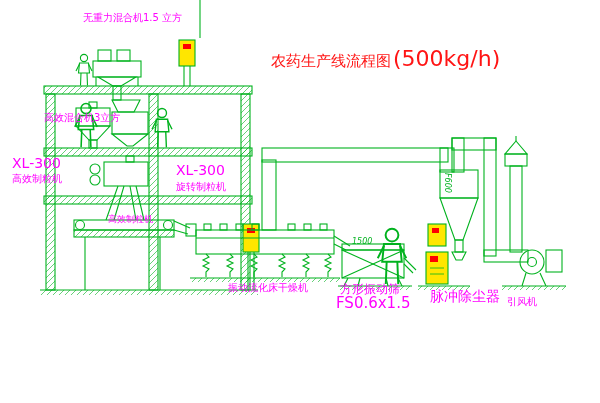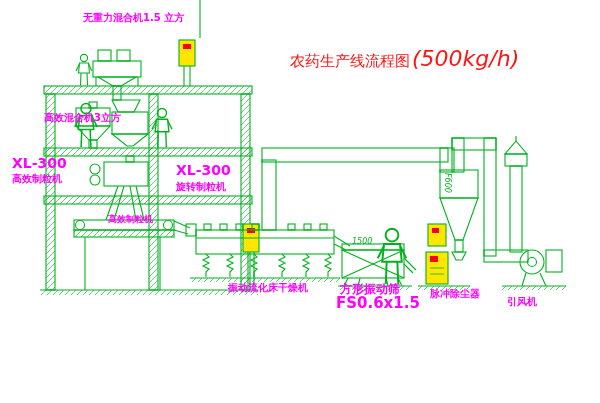--- a/index.html
+++ b/index.html
@@ -3,25 +3,25 @@
 <meta charset="utf-8">
 <style>
   body{margin:0;background:#ffffff;}
   .canvas{position:relative;width:600px;height:403px;background:#ffffff;overflow:hidden;
           font-family:"DejaVu Sans","Liberation Sans",sans-serif;}
   svg{position:absolute;left:0;top:0;}
   .ln{fill:none;stroke:#00B21E;stroke-width:1.1;}
   .thin{fill:none;stroke:#00B21E;stroke-width:0.8;}
   .yel{fill:#FFE600;stroke:#00B21E;stroke-width:1.1;}
   .redbtn{fill:#FF0000;stroke:none;}
-  .lbl{position:absolute;line-height:1;white-space:nowrap;color:#FF00FF;font-weight:bold;}
+  .lbl{position:absolute;line-height:1;white-space:nowrap;color:#FF00FF;}
   .glbl{position:absolute;line-height:1;white-space:nowrap;color:#00B21E;font-style:italic;}
-  .title{position:absolute;left:290px;top:46px;display:flex;align-items:flex-end;gap:2px;color:#FF1414;justify-content:center;}
+  .title{position:absolute;left:271px;top:46px;display:flex;align-items:flex-end;gap:2px;color:#FF1414;justify-content:center;}
   .title .main{font-size:15px;}
-  .title .cap{font-size:22px;font-style:italic;}
+  .title .cap{font-size:22px;}
   .vert{writing-mode:vertical-rl;text-orientation:mixed;}
 </style>
 </head>
 <body>
 
 <div class="canvas">
 
   <svg width="600" height="403" viewBox="0 0 600 403">
     <defs>
       <pattern id="hatch" width="6" height="6" patternUnits="userSpaceOnUse">
@@ -202,19 +202,19 @@
   <div class="lbl" style="left:83px;top:13px;font-size:10px">无重力混合机1.5 立方</div>
   <div class="lbl" style="left:44px;top:113px;font-size:10px">高效混合机3立方</div>
   <div class="lbl" style="left:12px;top:156px;font-size:14px">XL-300</div>
   <div class="lbl" style="left:12px;top:174px;font-size:10px">高效制粒机</div>
   <div class="lbl" style="left:176px;top:163px;font-size:14px">XL-300</div>
   <div class="lbl" style="left:176px;top:182px;font-size:10px">旋转制粒机</div>
   <div class="lbl" style="left:108px;top:215px;font-size:9px">高效制粒机</div>
   <div class="lbl" style="left:228px;top:283px;font-size:10px">振动流化床干燥机</div>
   <div class="lbl" style="left:340px;top:283px;font-size:12px">方形振动筛</div>
   <div class="lbl" style="left:336px;top:296px;font-size:15px">FS0.6x1.5</div>
-  <div class="lbl" style="left:430px;top:289px;font-size:10px">脉冲除尘器</div>
+  <div class="lbl" style="left:430px;top:289px;font-size:14px">脉冲除尘器</div>
   <div class="lbl" style="left:507px;top:297px;font-size:10px">引风机</div>
 
   <div class="glbl vert" style="left:443px;top:173px;font-size:8px">F600</div>
   <div class="glbl" style="left:352px;top:238px;font-size:8px">1500</div>
 
 </div>
 
 </body></html>

